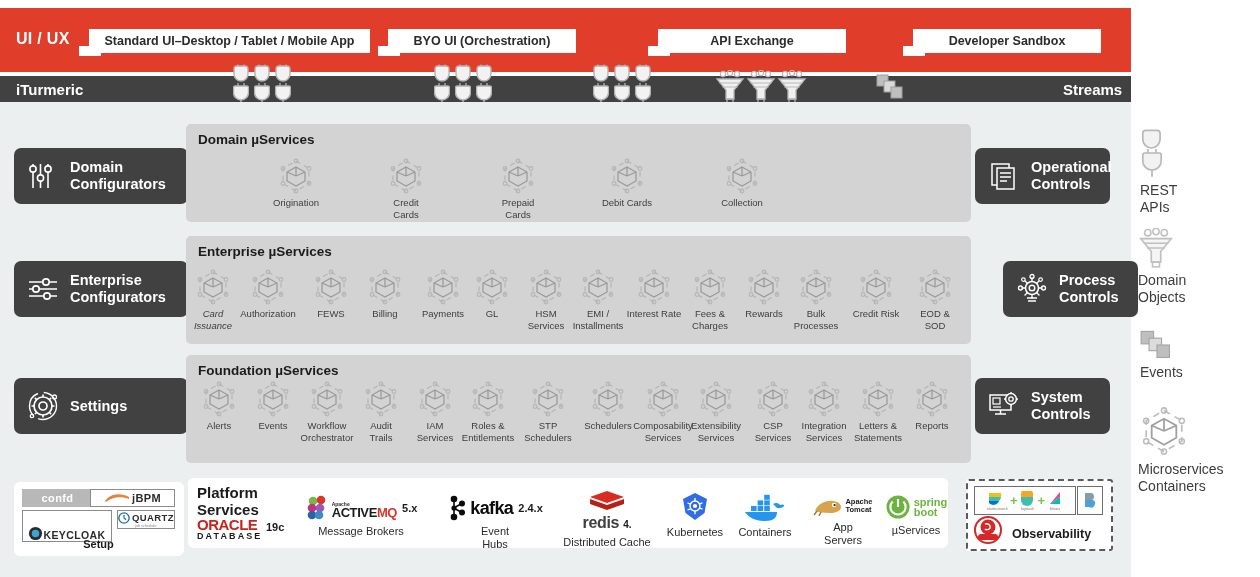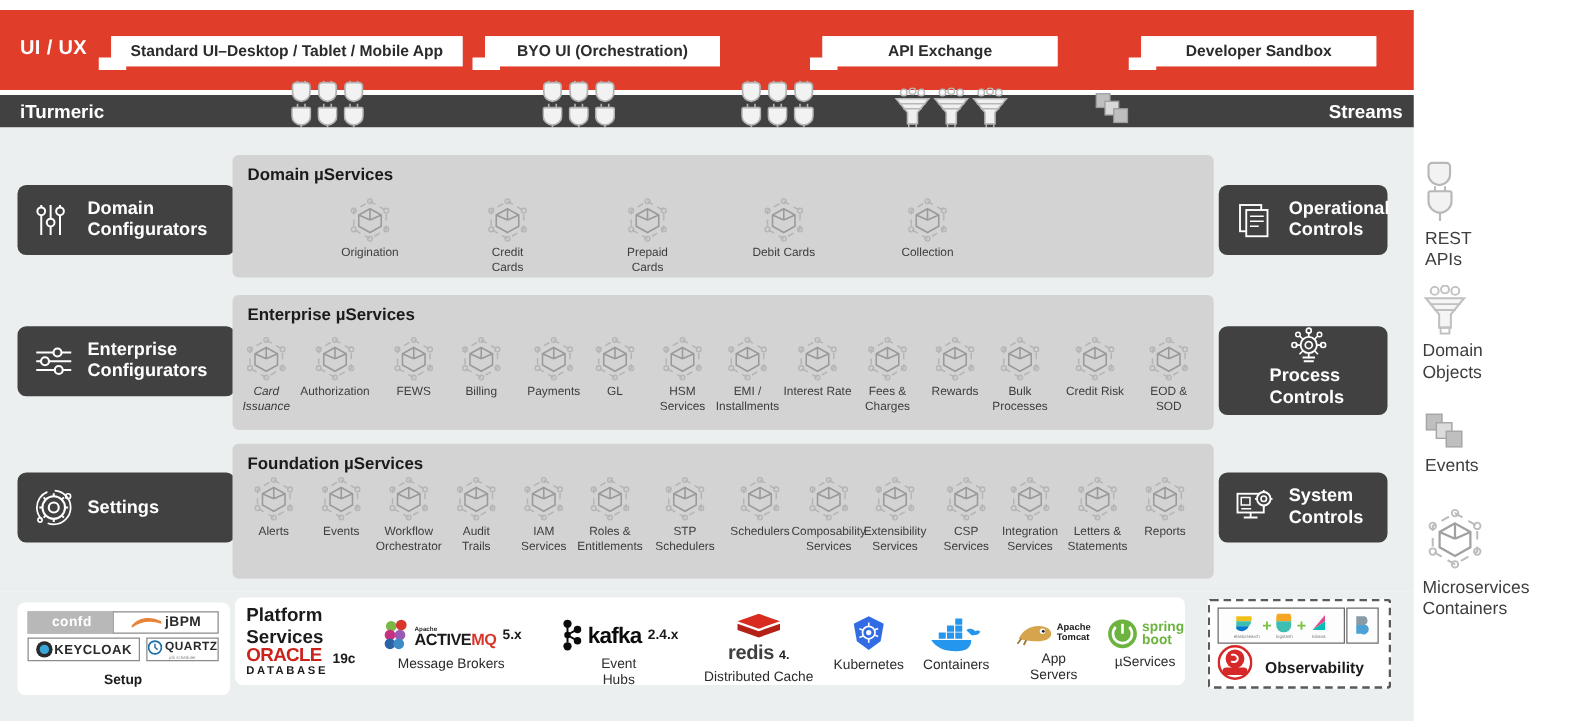--- a/index.html
+++ b/index.html
@@ -362,21 +362,21 @@
         <svg width="30" height="30" viewBox="0 0 30 30">
       <rect x="3" y="3" width="17" height="21" fill="none" stroke="#ffffff" stroke-width="1.5"></rect>
       <rect x="8" y="7" width="17" height="21" fill="#414141" stroke="#ffffff" stroke-width="1.5"></rect>
       <path d="M11 12 h11 M11 16 h11 M11 20 h7" stroke="#ffffff" stroke-width="1.3"></path>
     </svg>
       </span>
     <span class="pill-txt">Operational
 Controls</span>
   </div>
 
-  <div class="pill" style="left:975px;top:261px;width:135px;height:71px;flex-direction:column;">
+  <div class="pill" style="left:1003px;top:261px;width:135px;height:56px;">
     <span class="pill-ico">
         <svg width="34" height="32" viewBox="0 0 34 32">
       <circle cx="17" cy="15" r="6.5" fill="none" stroke="#ffffff" stroke-width="1.5"></circle>
       <circle cx="17" cy="15" r="2.8" fill="none" stroke="#ffffff" stroke-width="1.4"></circle>
       <path d="M17 8.5 v-4 M17 21.5 v4 M10.5 15 h-4 M23.5 15 h4 M12.4 10.4 l-2.8 -2.8 M21.6 19.6 l2.8 2.8 M21.6 10.4 l2.8 -2.8 M12.4 19.6 l-2.8 2.8" stroke="#ffffff" stroke-width="1.4"></path>
       <circle cx="17" cy="3.5" r="2" fill="none" stroke="#ffffff" stroke-width="1.3"></circle>
       <circle cx="5.5" cy="15" r="2" fill="none" stroke="#ffffff" stroke-width="1.3"></circle>
       <circle cx="28.5" cy="15" r="2" fill="none" stroke="#ffffff" stroke-width="1.3"></circle>
       <circle cx="8.4" cy="6.6" r="1.8" fill="none" stroke="#ffffff" stroke-width="1.2"></circle>
       <circle cx="25.6" cy="6.6" r="1.8" fill="none" stroke="#ffffff" stroke-width="1.2"></circle>
@@ -985,21 +985,21 @@
   <div class="white-card" style="left:14px;top:482px;width:170px;height:74px;"></div>
   <div class="logobox filled" style="left:22px;top:489px;width:71px;height:18px;">
     <span class="logotext" style="font-size:11px;color:#ffffff;">confd</span>
   </div>
   <div class="logobox" style="left:90px;top:489px;width:85px;height:18px;">
     <svg width="26" height="14" viewBox="0 0 26 14">
         <path d="M1 10 C7 2 17 2 25 6 L25 8 C17 5 8 6 2 11 Z" fill="#E8833A"></path>
       </svg>
     <span class="logotext" style="font-size:11px;color:#2b2b2b;margin-left:2px;">jBPM</span>
   </div>
-  <div class="logobox" style="left:22px;top:510px;width:90px;height:19px;">
+  <div class="logobox" style="left:22px;top:510px;width:90px;height:32px;align-items:flex-end;">
     <svg width="15" height="15" viewBox="0 0 16 16">
         <circle cx="8" cy="8" r="7" fill="#2b2b2b"></circle>
         <circle cx="8" cy="8" r="4" fill="#3AA6D8"></circle>
       </svg>
     <span class="logotext" style="font-size:10.5px;color:#2b2b2b;">KEYCLOAK</span>
   </div>
   <div class="logobox" style="left:117px;top:510px;width:58px;height:19px;flex-direction:column;justify-content:center;">
     <div style="display:flex;align-items:center;">
       <svg width="12" height="12" viewBox="0 0 14 14">
           <circle cx="7" cy="7" r="6" fill="none" stroke="#1E6FA8" stroke-width="1.6"></circle>

